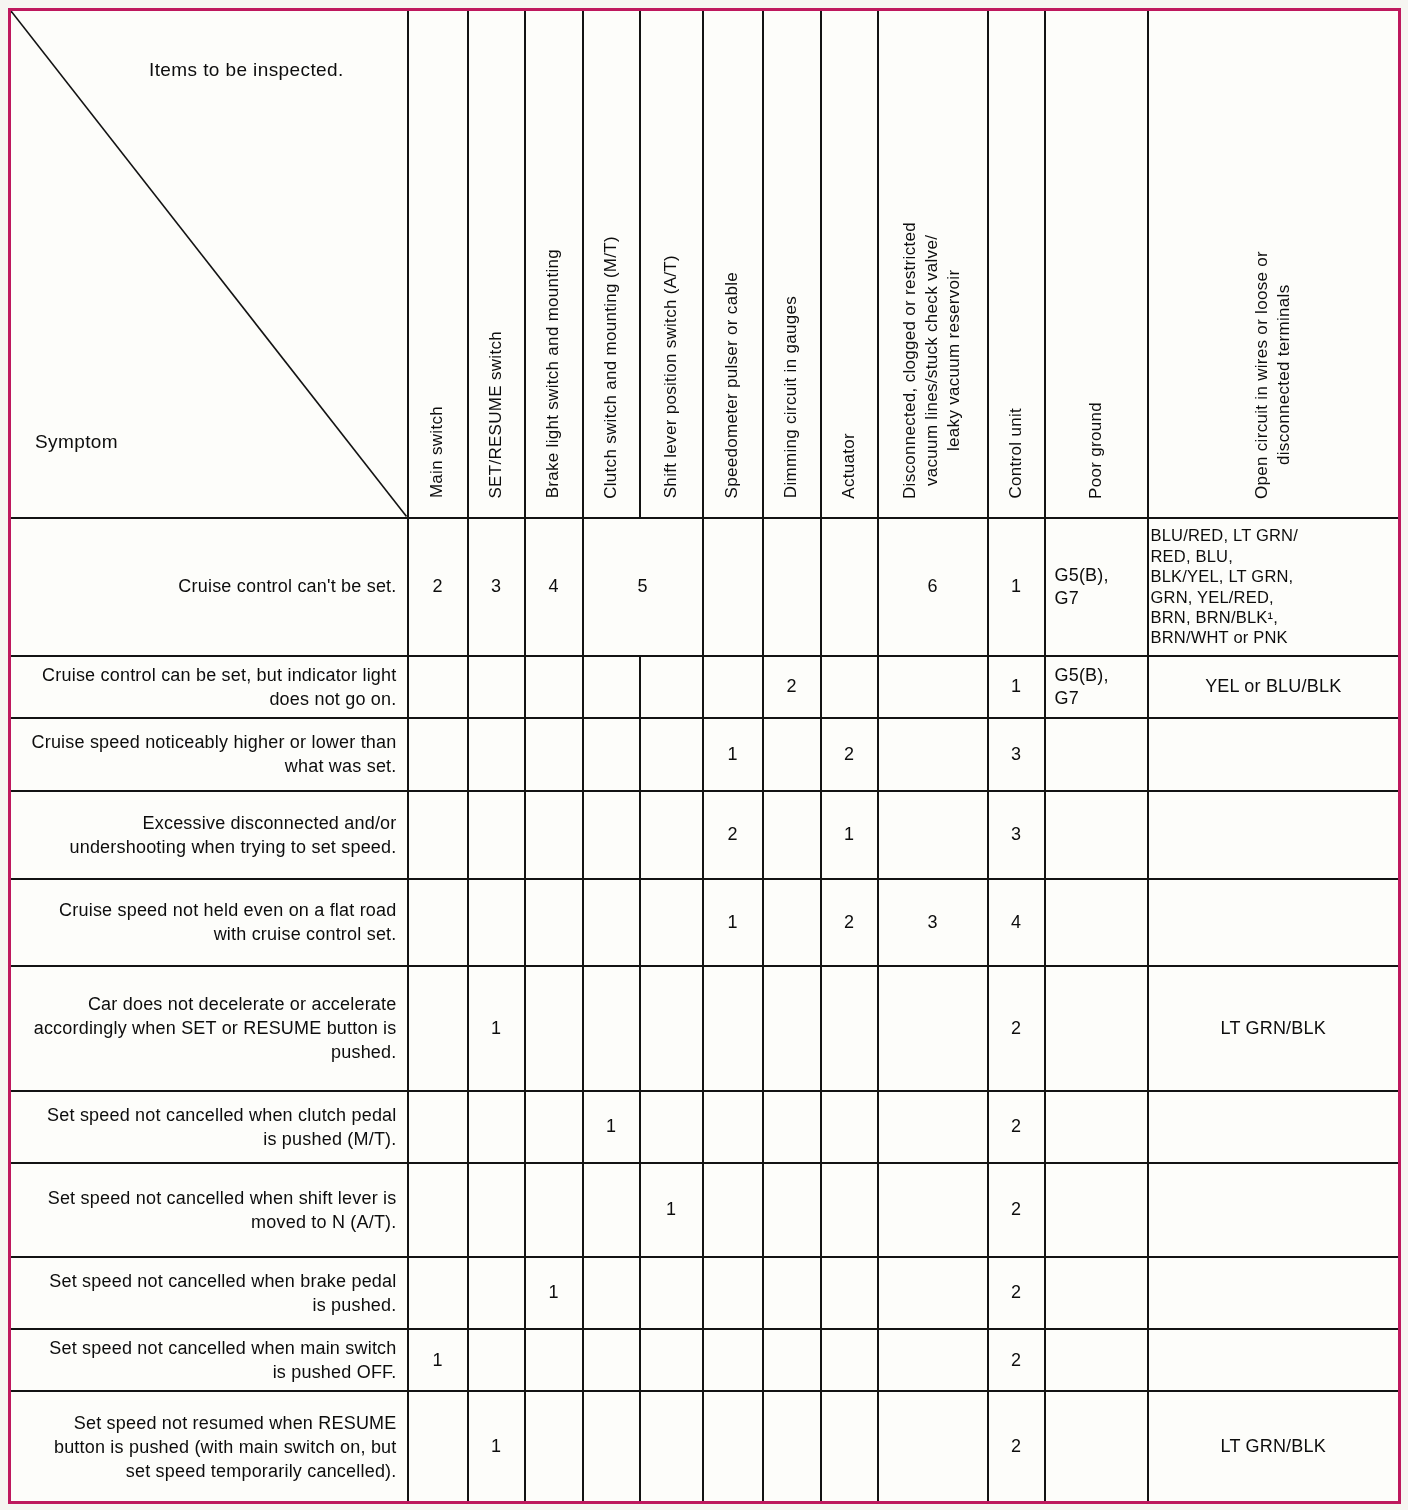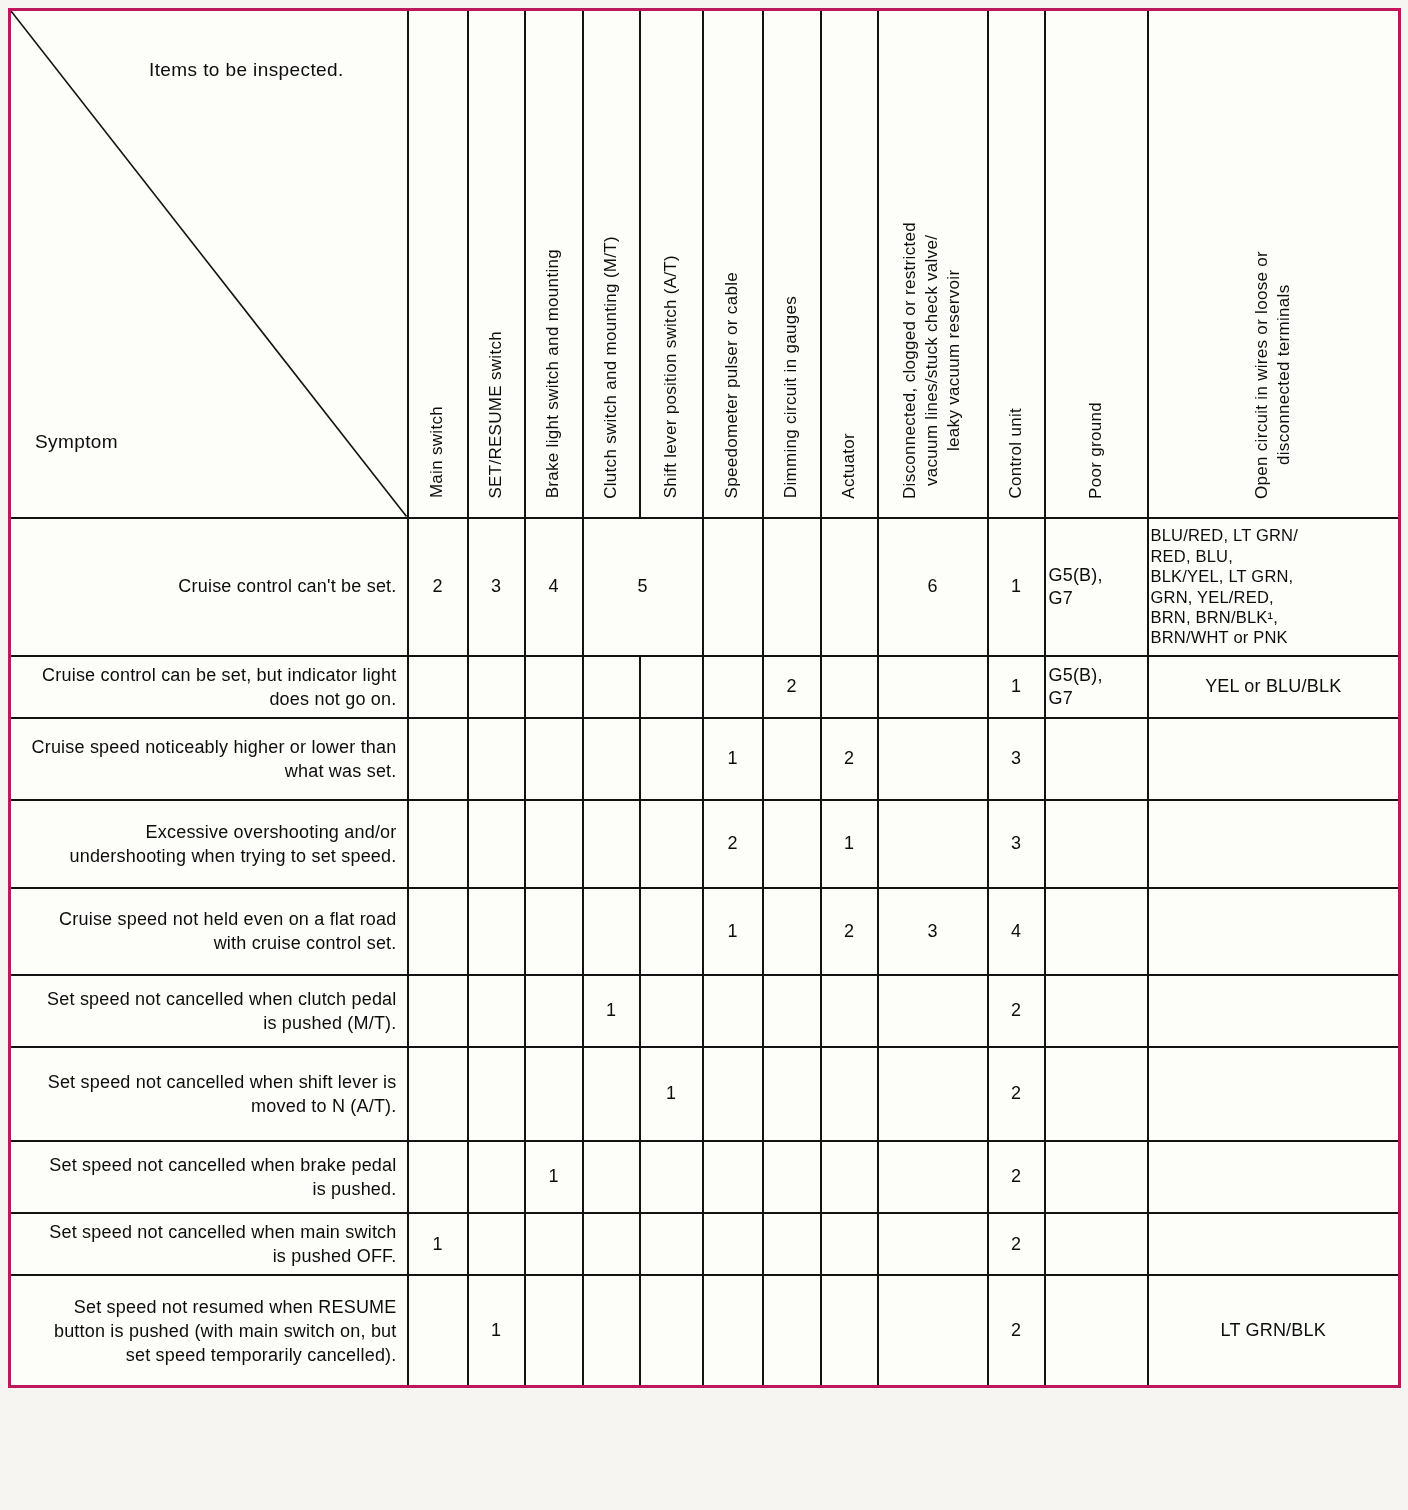--- a/index.html
+++ b/index.html
@@ -85,21 +85,21 @@
   .val {
     text-align: center;
     vertical-align: middle;
     font-size: 18px;
     white-space: pre-line;
     line-height: 1.25;
     letter-spacing: 0.2px;
   }
   .val.left {
     text-align: left;
-    padding-left: 3px;
+    padding-left: 9px;
   }
   .val.small {
     font-size: 16.5px;
     line-height: 1.24;
     padding-left: 2px;
     padding-right: 2px;
   }
 </style>
 </head>
 <body>
@@ -177,37 +177,37 @@
           <td class="val"></td>
           <td class="val"></td>
           <td class="val">2</td>
           <td class="val"></td>
           <td class="val"></td>
           <td class="val">1</td>
           <td class="val left">G5(B),
 G7</td>
           <td class="val">YEL or BLU/BLK</td>
         </tr>
-        <tr style="height: 82px;">
+        <tr style="height: 73px;">
           <td class="symptom">Cruise speed noticeably higher or lower than what was set.</td>
           <td class="val"></td>
           <td class="val"></td>
           <td class="val"></td>
           <td class="val"></td>
           <td class="val"></td>
           <td class="val">1</td>
           <td class="val"></td>
           <td class="val">2</td>
           <td class="val"></td>
           <td class="val">3</td>
           <td class="val"></td>
           <td class="val"></td>
         </tr>
         <tr style="height: 88px;">
-          <td class="symptom">Excessive overshooting and/or undershooting when trying to set speed.</td>
+          <td class="symptom">Excessive disconnected and/or undershooting when trying to set speed.</td>
           <td class="val"></td>
           <td class="val"></td>
           <td class="val"></td>
           <td class="val"></td>
           <td class="val"></td>
           <td class="val">2</td>
           <td class="val"></td>
           <td class="val">1</td>
           <td class="val"></td>
           <td class="val">3</td>
@@ -221,20 +221,35 @@
           <td class="val"></td>
           <td class="val"></td>
           <td class="val"></td>
           <td class="val">1</td>
           <td class="val"></td>
           <td class="val">2</td>
           <td class="val">3</td>
           <td class="val">4</td>
           <td class="val"></td>
           <td class="val"></td>
+        </tr>
+        <tr style="height: 125px;">
+          <td class="symptom">Car does not decelerate or accelerate accordingly when SET or RESUME button is pushed.</td>
+          <td class="val"></td>
+          <td class="val">1</td>
+          <td class="val"></td>
+          <td class="val"></td>
+          <td class="val"></td>
+          <td class="val"></td>
+          <td class="val"></td>
+          <td class="val"></td>
+          <td class="val"></td>
+          <td class="val">2</td>
+          <td class="val"></td>
+          <td class="val">LT GRN/BLK</td>
         </tr>
         <tr style="height: 72px;">
           <td class="symptom">Set speed not cancelled when clutch pedal is pushed (M/T).</td>
           <td class="val"></td>
           <td class="val"></td>
           <td class="val"></td>
           <td class="val">1</td>
           <td class="val"></td>
           <td class="val"></td>
           <td class="val"></td>

